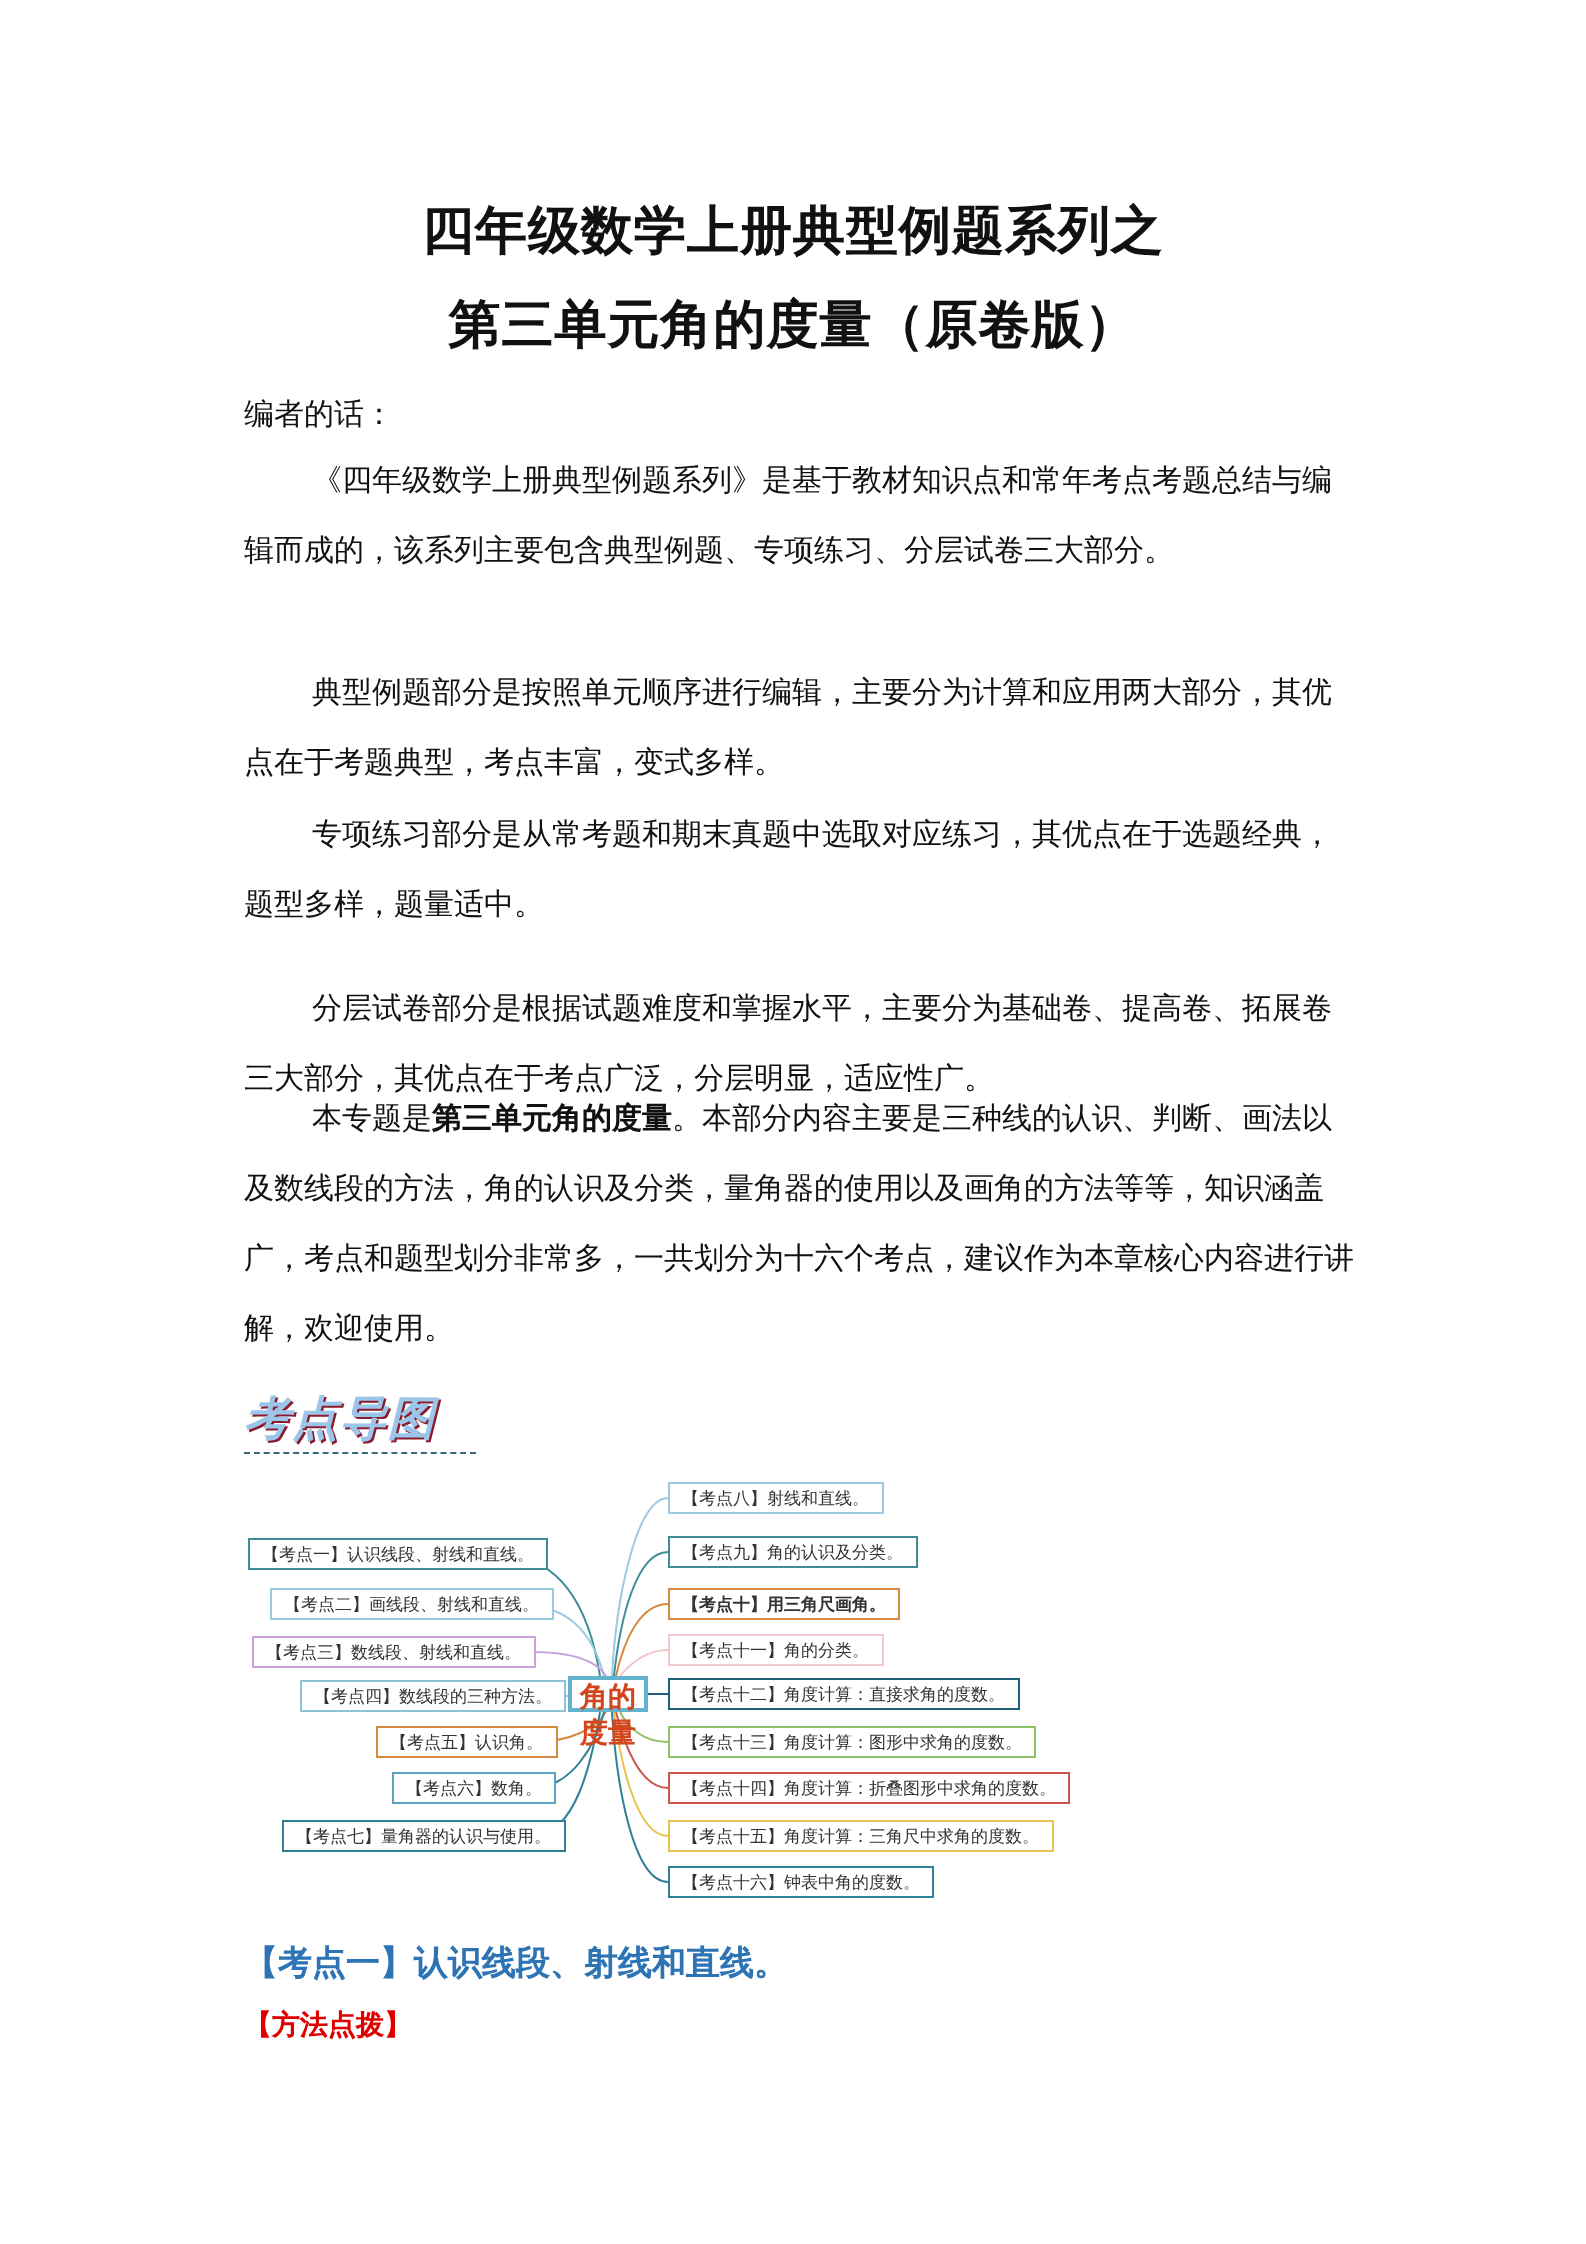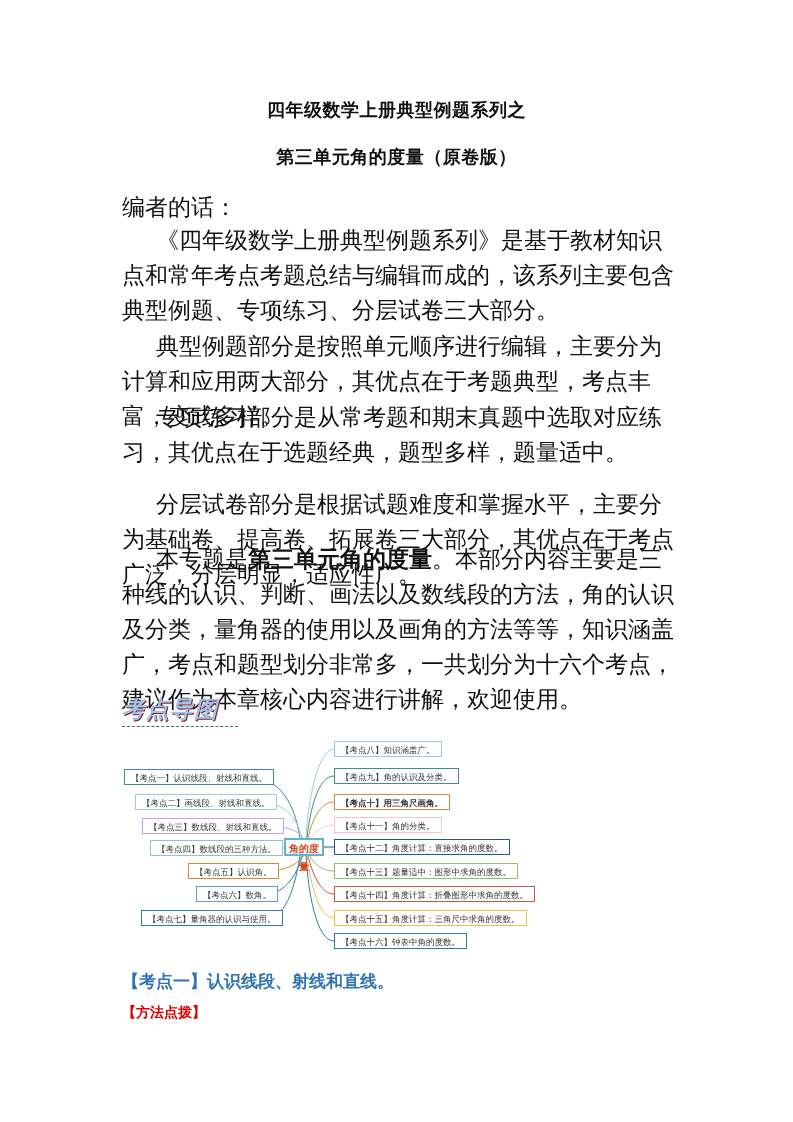--- a/index.html
+++ b/index.html
@@ -1,39 +1,39 @@
 <!DOCTYPE html>
 <html><head>
 <meta charset="utf-8">
 <style>
   html, body { margin: 0; padding: 0; background: #ffffff; }
   body { width: 793px; height: 1122px; position: relative; overflow: hidden;
          font-family: "DejaVu Sans", "Liberation Sans", sans-serif; color: #111; }
   .title { position: absolute; left: 0; width: 793px; text-align: center;
-           font-weight: bold; font-size: 18px; letter-spacing: 0.5px; color: #111; }
+           font-weight: bold; font-size: 26px; letter-spacing: 0.5px; color: #111; }
   .title.t1 { top: 98px; }
   .title.t2 { top: 145px; }
-  .para { position: absolute; left: 122px; width: 555px; font-size: 23px; line-height: 35px; color: #111; }
+  .para { position: absolute; left: 122px; width: 555px; font-size: 15px; line-height: 35px; color: #111; }
   .editor { top: 190px; }
   .p1 { top: 223px; }
   .p2 { top: 329px; }
   .p3 { top: 400px; }
   .p4 { top: 471px; margin-top: 16px; }
   .p5 { top: 542px; }
   .indent { text-indent: 34px; }
   .bold { font-weight: bold; }
   .mm-title { position: absolute; left: 122px; top: 694px; font-size: 23px; font-style: italic;
               font-weight: bold; color: #9cc5ea; letter-spacing: 1px;
               text-shadow: 1px 1px 0 #8b1a2a; }
   .mm-underline { position: absolute; left: 122px; top: 726px; width: 116px; border-top: 1px dashed #3a6a7a; }
   .mindmap { position: absolute; left: 118px; top: 740px; width: 390px; height: 215px; }
   .mm-node { position: absolute; font-size: 8.5px; height: 16px; line-height: 16px; padding: 0 6px;
              background: #fff; border: 1px solid #aacfe0; white-space: nowrap; color: #333; box-sizing: border-box; }
   .mm-center { position: absolute; left: 166px; top: 98px; width: 40px; height: 18px; line-height: 18px;
-               font-size: 10px; text-align: center; color: #d2461e; border: 2px solid #63b3cf; background:#fff;
+               font-size: 14px; text-align: center; color: #d2461e; border: 2px solid #63b3cf; background:#fff;
                box-sizing: border-box; font-weight: bold; }
   .mm-svg { position: absolute; left: 0; top: 0; }
   .kd-heading { position: absolute; left: 122px; top: 970px; font-size: 17px; font-weight: bold; color: #2e74b5; }
   .method { position: absolute; left: 122px; top: 1004px; font-size: 14px; font-weight: bold; color: #e00000; }
 </style>
 </head>
 <body>
 
 <div>
   <div class="title t1">四年级数学上册典型例题系列之</div>
@@ -66,34 +66,34 @@
       <path d="M216 85 C205 85 197 92 192 98" stroke="#f2c7cc" fill="none" stroke-width="1"></path>
       <path d="M206 107 L216 107" stroke="#1f5f7a" fill="none" stroke-width="1"></path>
       <path d="M216 131 C204 131 196 124 192 116" stroke="#8fc06a" fill="none" stroke-width="1"></path>
       <path d="M216 154 C202 154 194 132 190 116" stroke="#c9584a" fill="none" stroke-width="1"></path>
       <path d="M216 178 C200 178 192 140 189 116" stroke="#e8c34a" fill="none" stroke-width="1"></path>
       <path d="M216 201 C198 201 190 150 188 116" stroke="#2f7f98" fill="none" stroke-width="1"></path>
     </svg>
 
     <div class="mm-node" style="left:6px; top:29px; border-color:#3f8d96;">【考点一】认识线段、射线和直线。</div>
     <div class="mm-node" style="left:17px; top:54px; border-color:#9ccbe0;">【考点二】画线段、射线和直线。</div>
-    <div class="mm-node" style="left:24px; top:78px; border-color:#c9a3dc;">【考点三】数线段、射线和直线。</div>
+    <div class="mm-node" style="left:8px; top:78px; border-color:#c9a3dc;">【考点三】数线段、射线和直线。</div>
     <div class="mm-node" style="left:32px; top:100px; border-color:#8fc2d8;">【考点四】数线段的三种方法。</div>
     <div class="mm-node" style="left:70px; top:123px; border-color:#d48a40;">【考点五】认识角。</div>
     <div class="mm-node" style="left:78px; top:146px; border-color:#5aa3c0;">【考点六】数角。</div>
     <div class="mm-node" style="left:23px; top:170px; border-color:#2f7f98;">【考点七】量角器的认识与使用。</div>
 
     <div class="mm-center">角的度量</div>
 
-    <div class="mm-node" style="left:216px; top:1px; border-color:#9ccbe0;">【考点八】知识涵盖广。</div>
+    <div class="mm-node" style="left:216px; top:1px; border-color:#9ccbe0;">【考点八】射线和直线。</div>
     <div class="mm-node" style="left:216px; top:28px; border-color:#3f8d96;">【考点九】角的认识及分类。</div>
     <div class="mm-node" style="left:216px; top:54px; border-color:#d48a40;font-weight:bold;">【考点十】用三角尺画角。</div>
     <div class="mm-node" style="left:216px; top:77px; border-color:#f2c7cc;">【考点十一】角的分类。</div>
     <div class="mm-node" style="left:216px; top:99px; border-color:#1f5f7a;">【考点十二】角度计算：直接求角的度数。</div>
-    <div class="mm-node" style="left:216px; top:123px; border-color:#8fc06a;">【考点十三】题量适中：图形中求角的度数。</div>
+    <div class="mm-node" style="left:216px; top:123px; border-color:#8fc06a;">【考点十三】角度计算：图形中求角的度数。</div>
     <div class="mm-node" style="left:216px; top:146px; border-color:#c9584a;">【考点十四】角度计算：折叠图形中求角的度数。</div>
     <div class="mm-node" style="left:216px; top:170px; border-color:#e8c34a;">【考点十五】角度计算：三角尺中求角的度数。</div>
     <div class="mm-node" style="left:216px; top:193px; border-color:#2f7f98;">【考点十六】钟表中角的度数。</div>
   </div>
 
   <div class="kd-heading">【考点一】认识线段、射线和直线。</div>
   <div class="method">【方法点拨】</div>
 </div>
 
 </body></html>

